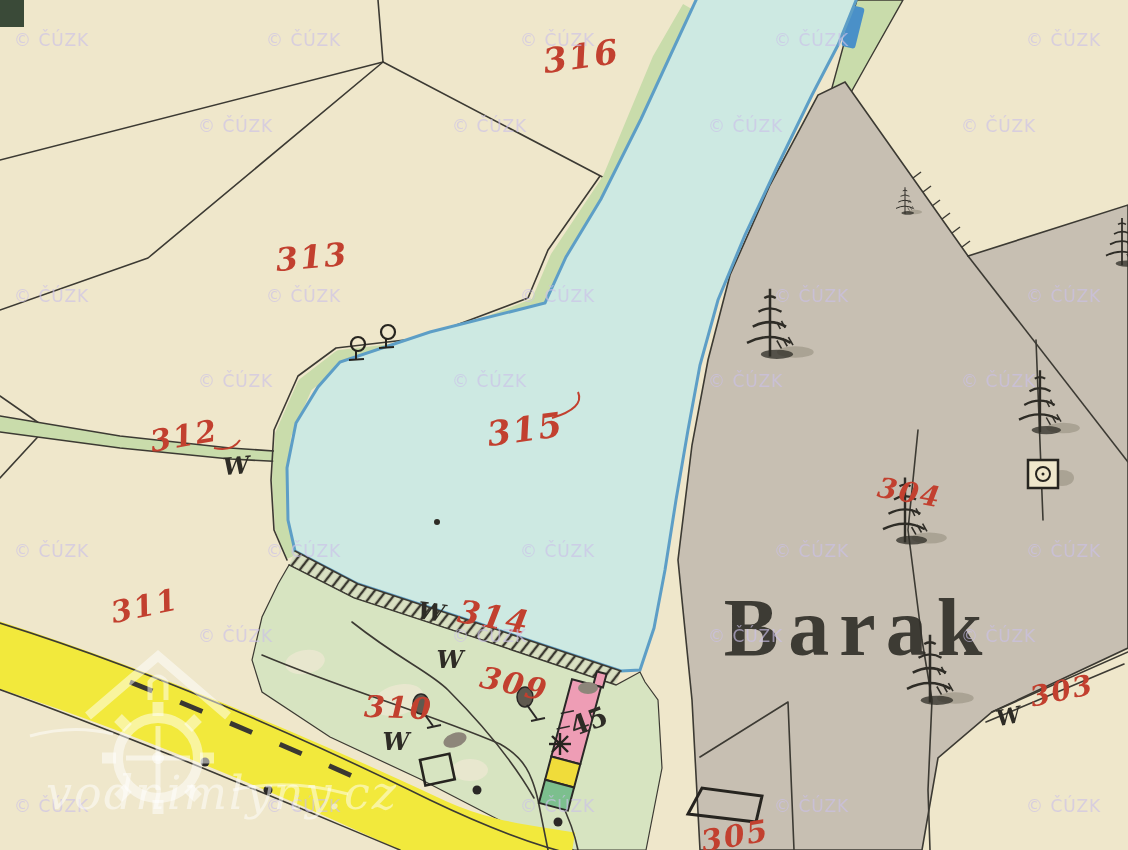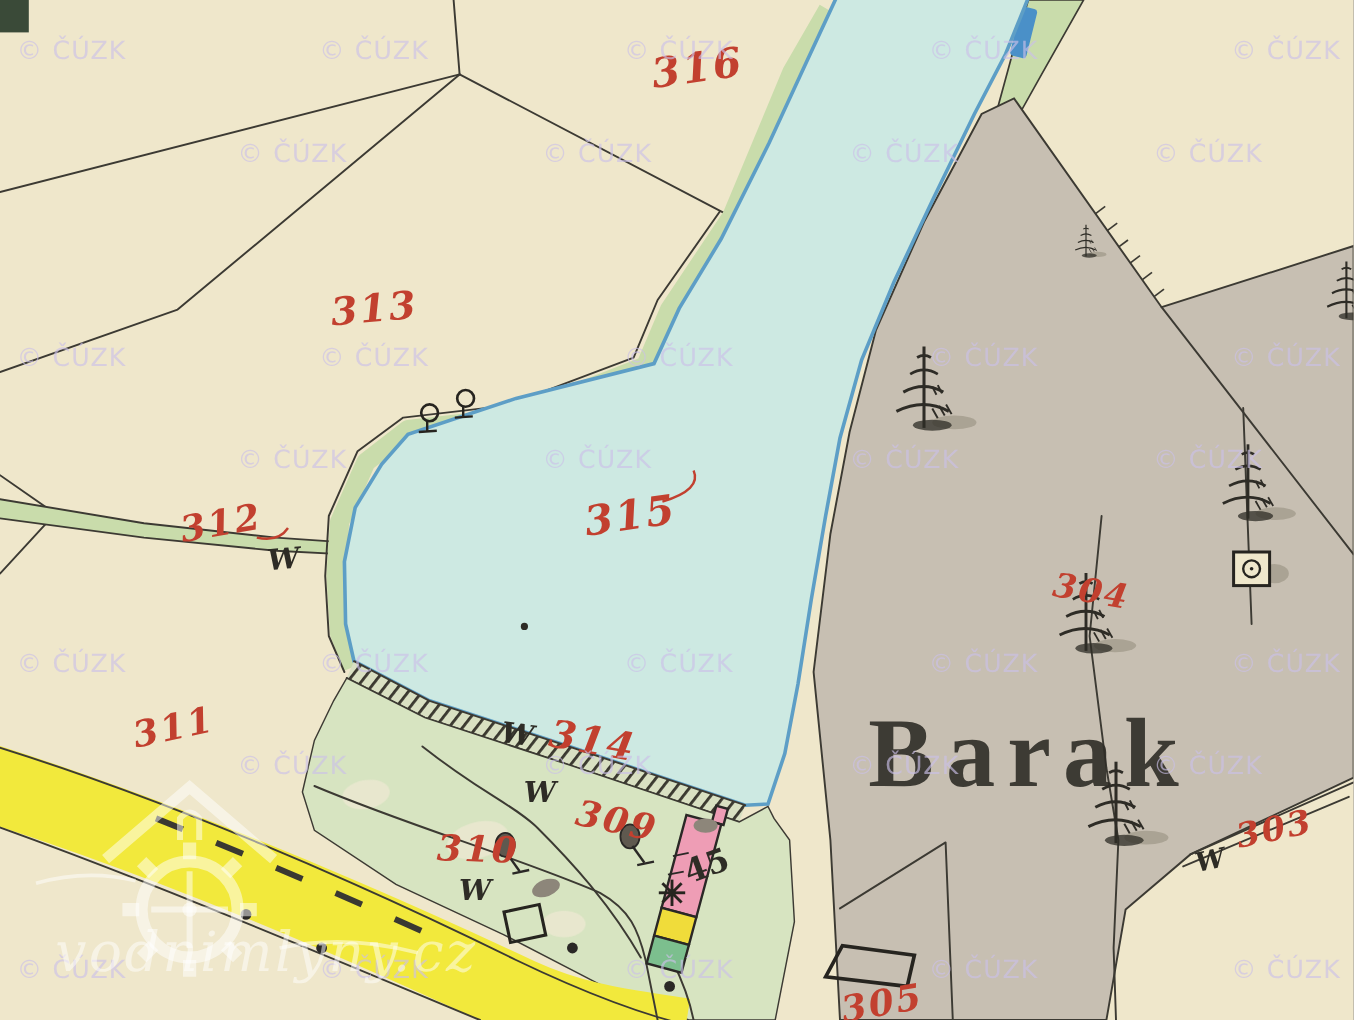--- a/index.html
+++ b/index.html
@@ -5,21 +5,21 @@
   html,body{margin:0;padding:0;background:#888;}
   .stage{position:relative;width:1128px;height:850px;overflow:hidden;
          font-family:"Liberation Serif",serif;background:#efe7cb;}
   .stage svg{position:absolute;left:0;top:0;}
   .ln{stroke:#3c3a33;fill:none;stroke-width:1.6;stroke-linecap:round;stroke-linejoin:round;}
   .plabel{font-family:"DejaVu Serif",serif;font-style:italic;font-weight:bold;letter-spacing:2px;}
   .wmark{font-family:"DejaVu Serif",serif;font-style:italic;font-weight:bold;}
   .placename{font-family:"Liberation Serif",serif;font-weight:bold;letter-spacing:10px;opacity:.9;}
   .hnum{font-family:"DejaVu Serif",serif;font-weight:bold;}
   .wm-layer{position:absolute;left:0;top:0;width:100%;height:100%;pointer-events:none;}
-  .cuzk{position:absolute;font-family:"DejaVu Sans",sans-serif;font-size:21px;
+  .cuzk{position:absolute;font-family:"DejaVu Sans",sans-serif;font-size:17px;
         color:rgba(203,192,232,.65);letter-spacing:1px;white-space:nowrap;}
   .brand{position:absolute;left:18px;top:638px;width:350px;height:212px;pointer-events:none;}
   .brand-text{position:absolute;left:28px;top:128px;font-family:"DejaVu Serif",serif;
         font-style:italic;font-size:46px;letter-spacing:2px;color:rgba(255,255,255,.5);white-space:nowrap;}
 </style>
 </head>
 <body>
 
 <div class="stage">
 <svg width="1128" height="850" viewBox="0 0 1128 850" xmlns="http://www.w3.org/2000/svg">

